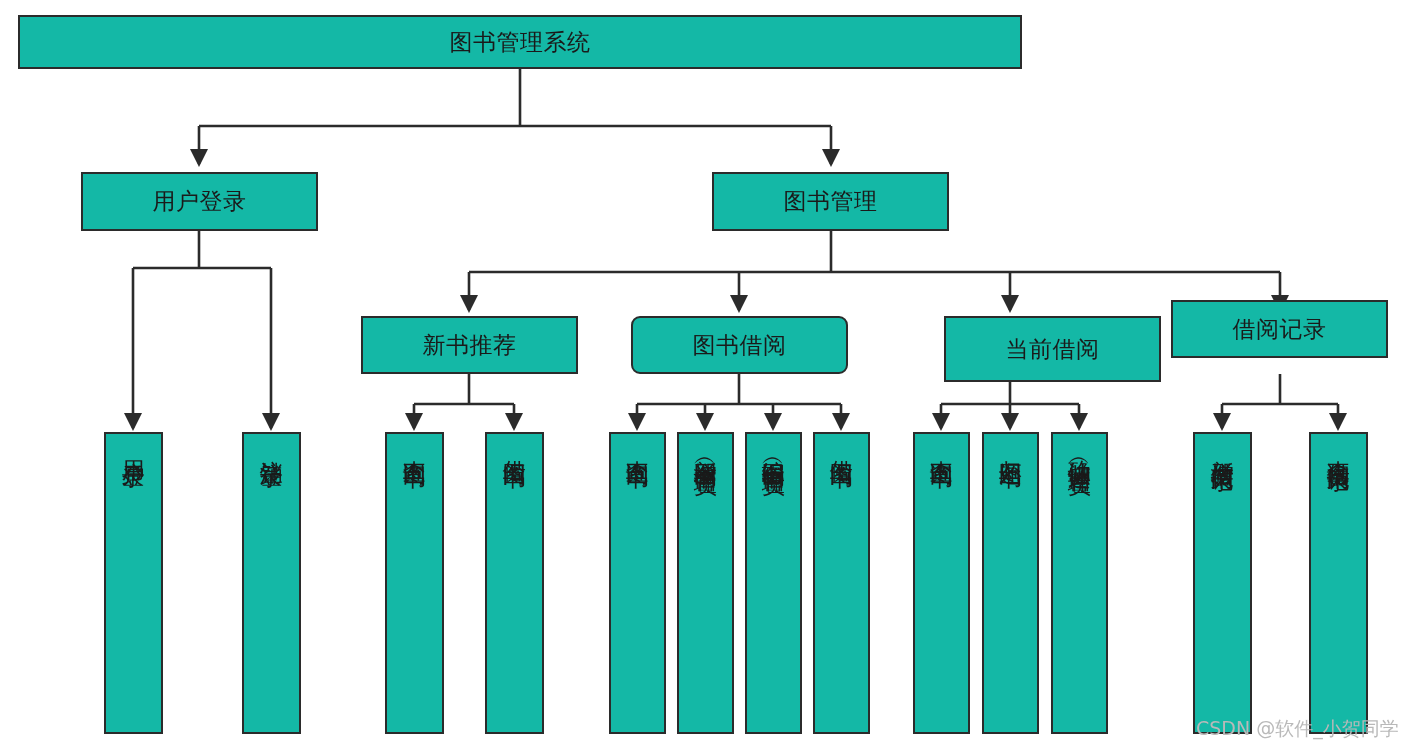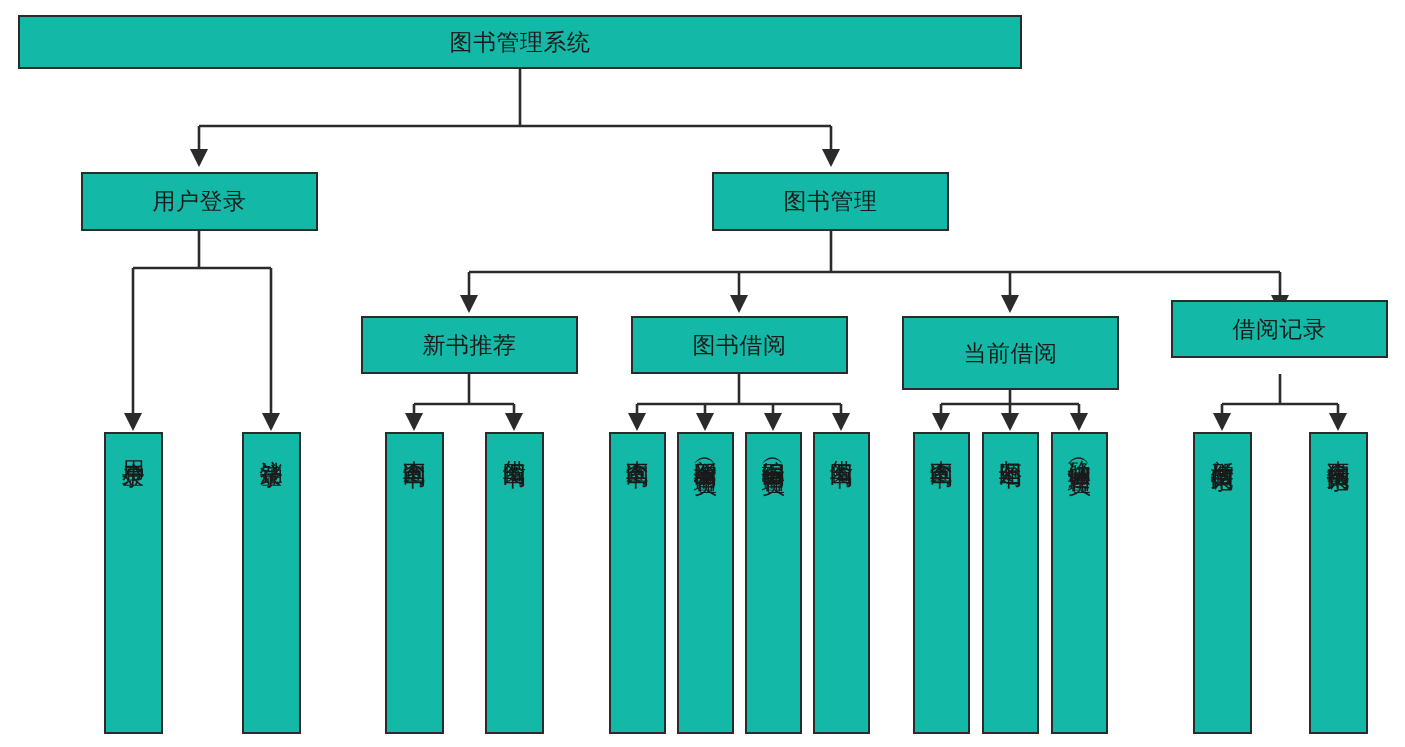--- a/index.html
+++ b/index.html
@@ -149,25 +149,25 @@
   </div>
 
   <div class="node-box horiz" style="left:712px; top:172px; width:237px; height:59px;">
     <span class="node-label">图书管理</span>
   </div>
 
   <div class="node-box horiz" style="left:361px; top:316px; width:217px; height:58px;">
     <span class="node-label">新书推荐</span>
   </div>
 
-  <div class="node-box horiz" style="left:631px; top:316px; width:217px; height:58px;">
+  <div class="node-box horiz" style="left:631px; top:316px; width:217px; height:58px;border-radius:9px;">
     <span class="node-label">图书借阅</span>
   </div>
 
-  <div class="node-box horiz" style="left:902px; top:316px; width:217px; height:74px;">
+  <div class="node-box horiz" style="left:944px; top:316px; width:217px; height:66px;">
     <span class="node-label">当前借阅</span>
   </div>
 
   <div class="node-box horiz" style="left:1171px; top:300px; width:217px; height:58px;">
     <span class="node-label">借阅记录</span>
   </div>
 
   <div class="node-box vert" style="left:104px; top:432px; width:59px; height:302px;">
     <span class="node-label">用户登录</span>
   </div>
@@ -213,14 +213,15 @@
   </div>
 
   <div class="node-box vert" style="left:1193px; top:432px; width:59px; height:302px;">
     <span class="node-label">新增借阅记录</span>
   </div>
 
   <div class="node-box vert" style="left:1309px; top:432px; width:59px; height:302px;">
     <span class="node-label">查询借阅记录</span>
   </div>
 
+  <div class="watermark" style="left:1196px; top:716px;">CSDN @软件_小贺同学</div>
 
 </div>
 
 </body></html>

